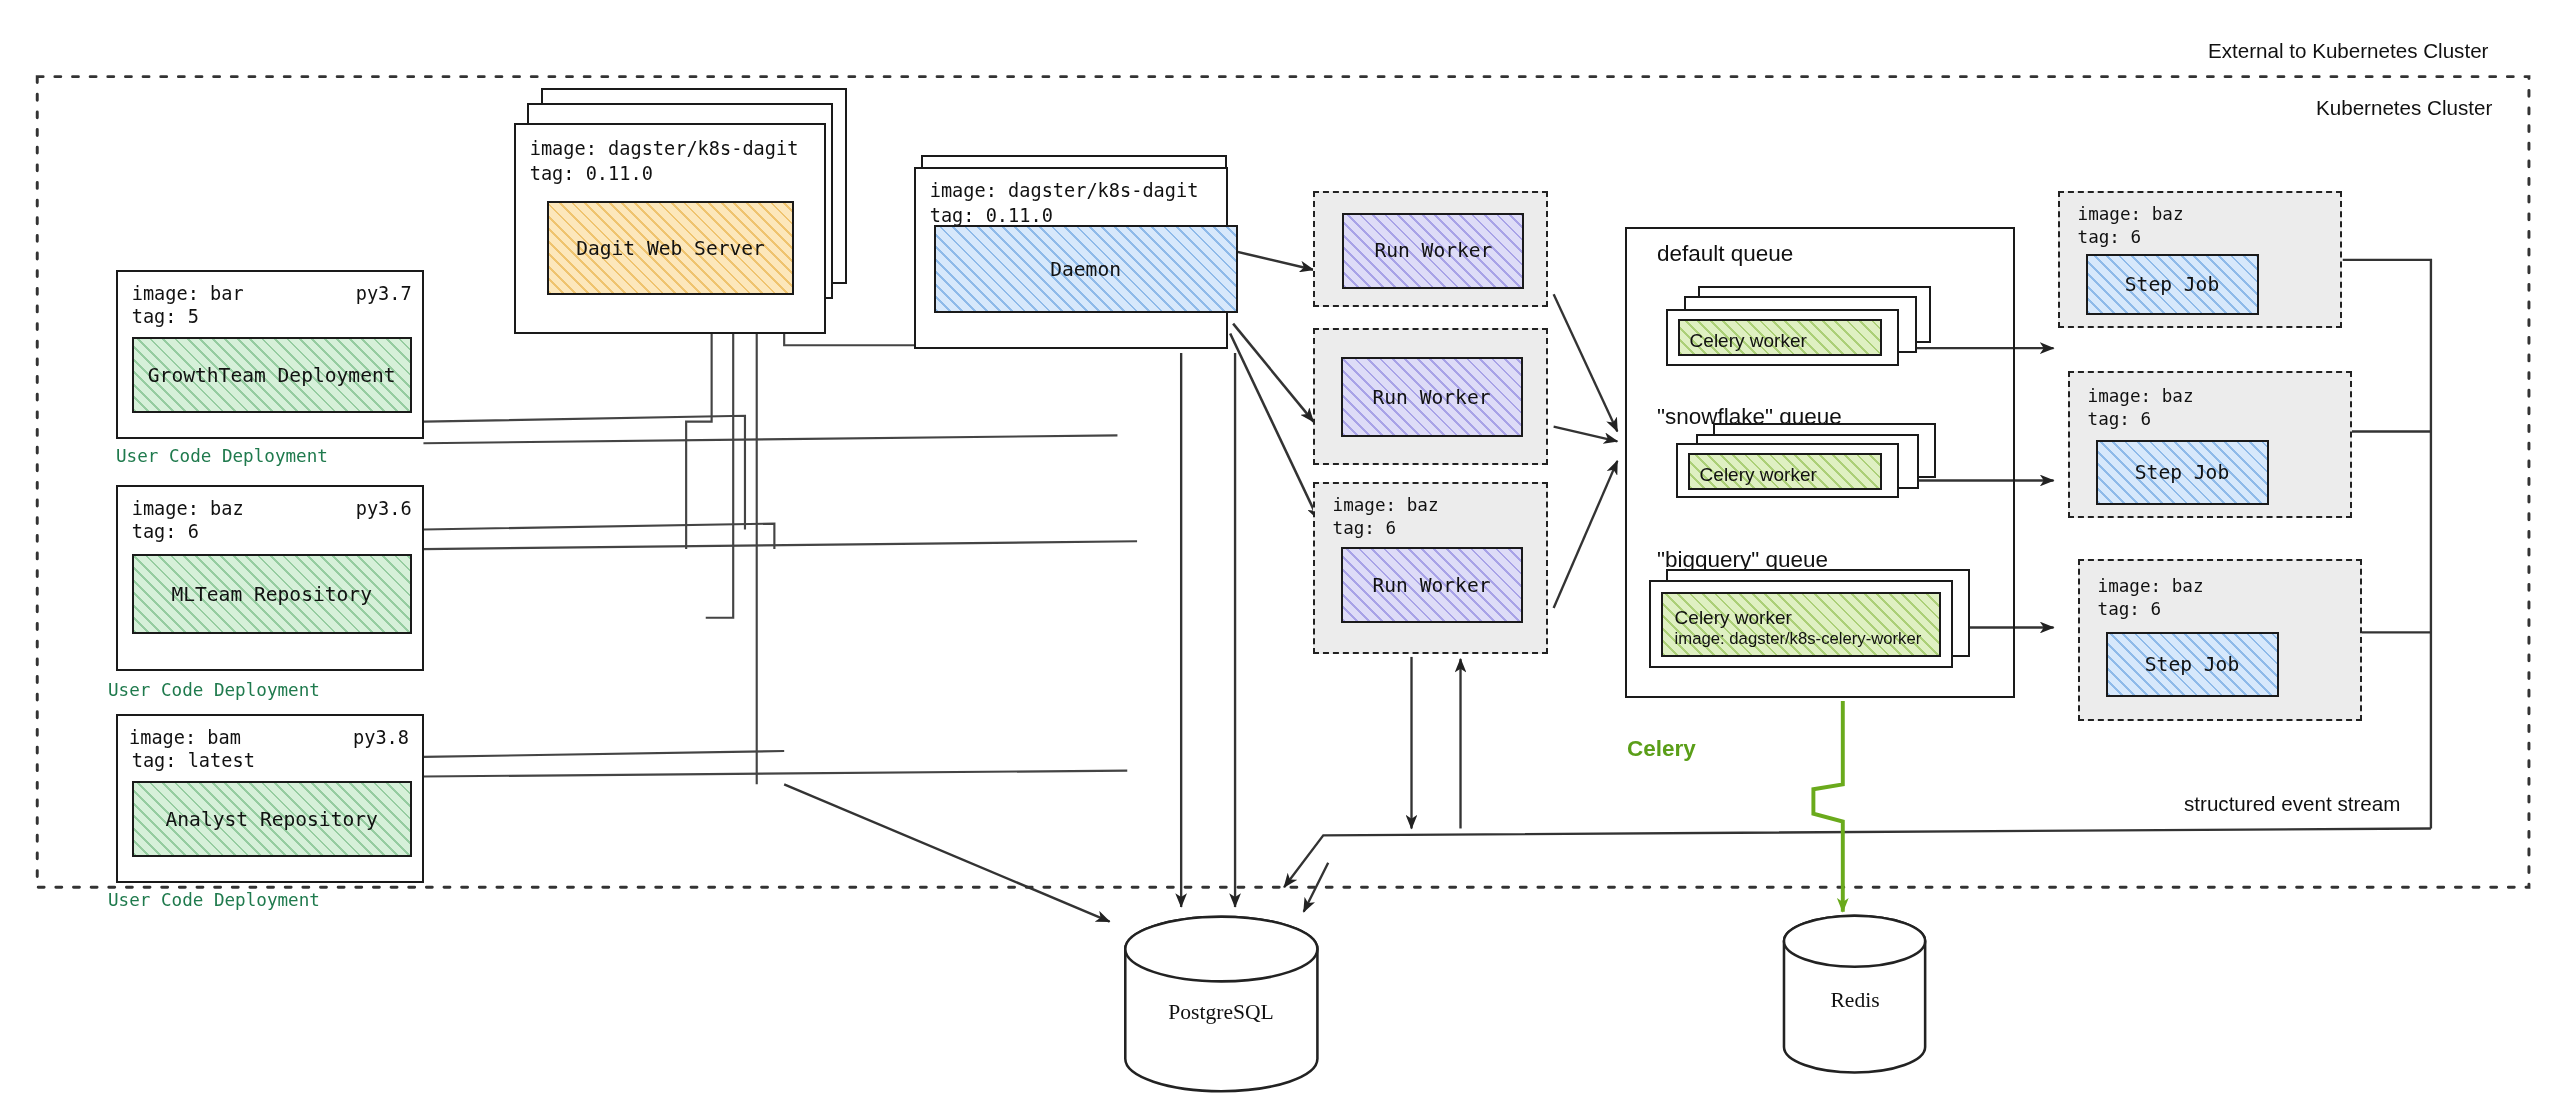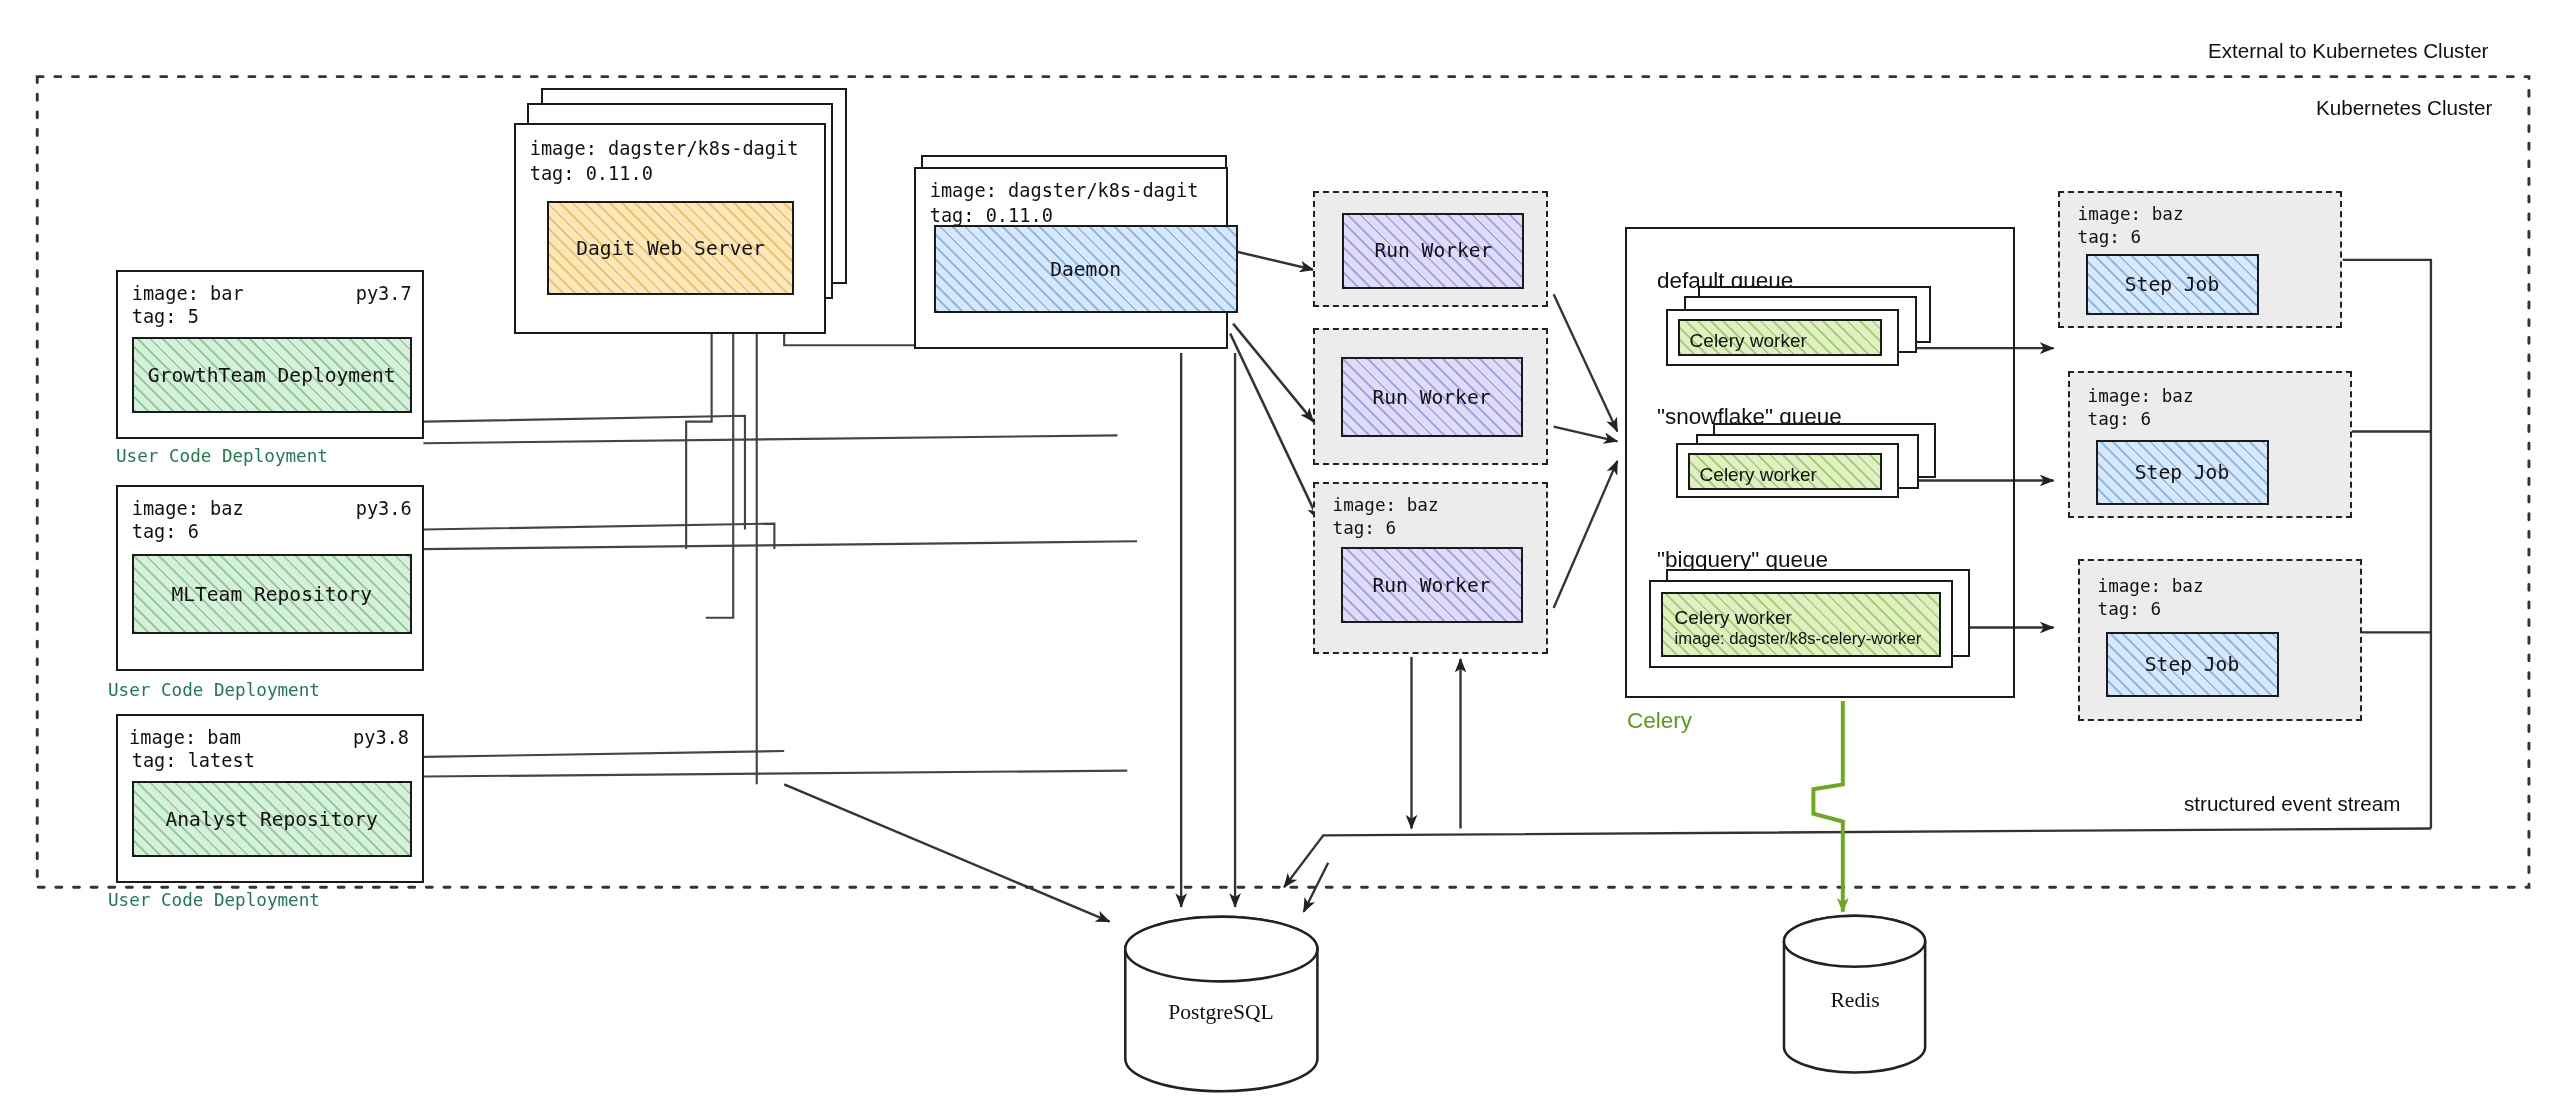--- a/index.html
+++ b/index.html
@@ -221,23 +221,23 @@
     <div class="inner hatch-purple" style="left:25.5px;top:27.4px;width:182px;height:80px;">Run Worker</div>
   </div>
 
   <div class="pod" style="left:1313px;top:482px;width:235px;height:172px;">
     <div class="meta" style="position:absolute;left:17.6px;top:9.8px;">image: baz</div>
     <div class="meta" style="position:absolute;left:17.6px;top:33px;">tag: 6</div>
     <div class="inner hatch-purple" style="left:25.5px;top:63px;width:182px;height:76px;">Run Worker</div>
   </div>
 
   <div class="celery-frame" style="left:1625px;top:227px;width:390px;height:471px;"></div>
-  <div class="lbl lbl-celery" style="left:1627px;top:708px;">Celery</div>
-
-  <div class="lbl lbl-queue" style="left:1657px;top:268px;">default queue</div>
+  <div class="lbl lbl-celery" style="left:1627px;top:736px;font-weight:bold;">Celery</div>
+
+  <div class="lbl lbl-queue" style="left:1657px;top:241px;">default queue</div>
   <div class="box card" style="left:1698px;top:286px;width:233px;height:57px;"></div>
   <div class="box card" style="left:1684px;top:296px;width:233px;height:57px;"></div>
   <div class="box card" style="left:1666px;top:309px;width:233px;height:57px;">
     <div class="inner hatch-lgreen" style="left:9.8px;top:7.8px;width:204px;height:37px;
          justify-content:flex-start;padding-left:9.8px;">
       <span class="worker-name">Celery worker</span>
     </div>
   </div>
 
   <div class="lbl lbl-queue" style="left:1657px;top:404px;">"snowflake" queue</div>

